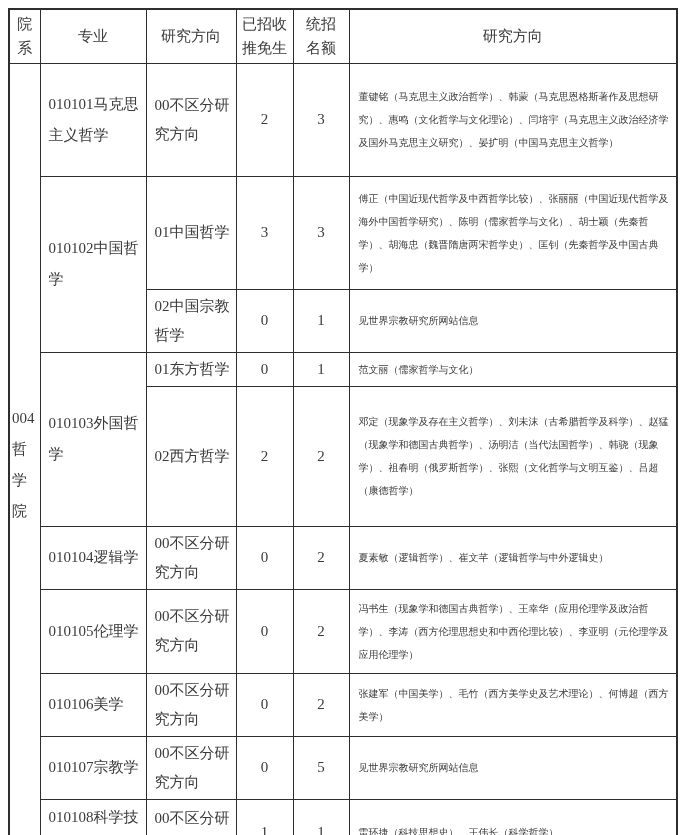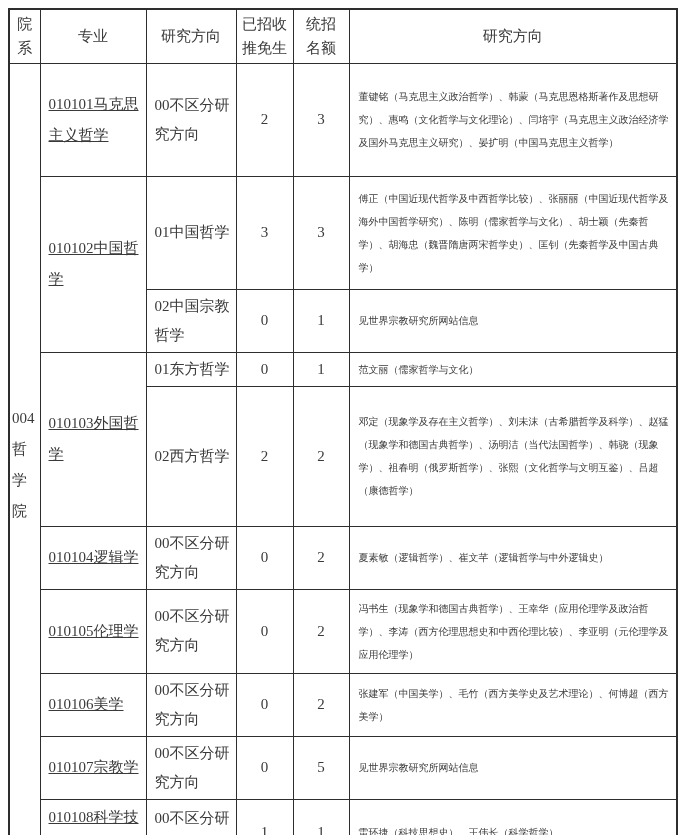--- a/index.html
+++ b/index.html
@@ -42,21 +42,20 @@
     text-align: left;
     padding: 0 0 0 2px;
     line-height: 31px;
     letter-spacing: 0;
   }
   
   td.major {
     text-align: left;
     padding: 2px 2px 2px 8px;
     line-height: 31px;
-    text-decoration: underline;
   }
   
   td.dir {
     text-align: left;
     padding: 2px 2px 2px 8px;
     line-height: 29px;
     font-family: Liberation Serif, serif;
   }
   
   td.num {

